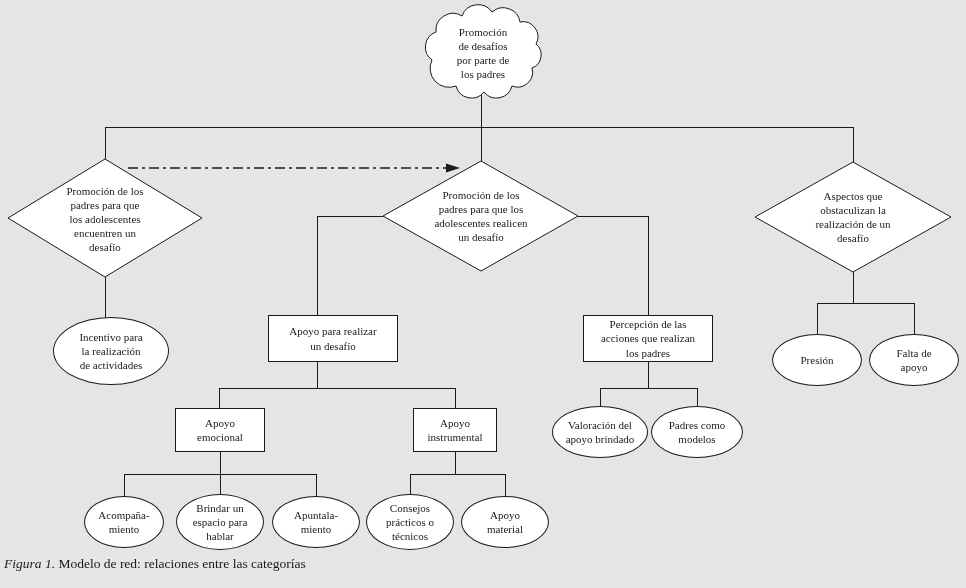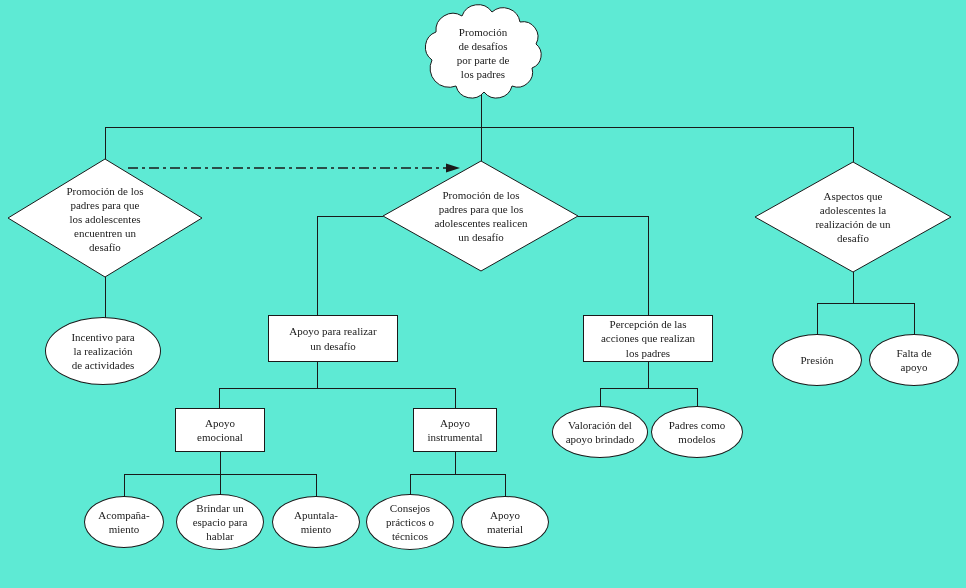--- a/index.html
+++ b/index.html
@@ -1,20 +1,20 @@
 <!DOCTYPE html>
 <html><head>
 <meta charset="utf-8">
 <style>
   html, body { margin: 0; padding: 0; background: #ffffff; }
   #figure-canvas {
     position: relative;
     width: 966px;
     height: 588px;
-    background: #5eead4;
+    background: #e5e5e5;
     font-family: "Liberation Serif", "DejaVu Serif", serif;
     color: #1a1a1a;
     overflow: hidden;
   }
   #diagram-svg { position: absolute; left: 0; top: 0; }
   .label {
     white-space: pre-line;
     text-align: center;
     font-size: 11px;
     line-height: 1.28;
@@ -105,25 +105,25 @@
   <div class="shape-label" style="left:105px; top:219px;">Promoción de los
 padres para que
 los adolescentes
 encuentren un
 desafío</div>
   <div class="shape-label" style="left:481px; top:216px;">Promoción de los
 padres para que los
 adolescentes realicen
 un desafío</div>
   <div class="shape-label" style="left:853px; top:217px;">Aspectos que
-adolescentes la
+obstaculizan la
 realización de un
 desafío</div>
 
-  <div class="node ellipse" style="left:45px; top:317px; width:116px; height:68px;">
+  <div class="node ellipse" style="left:53px; top:317px; width:116px; height:68px;">
     <span class="label">Incentivo para
 la realización
 de actividades</span>
   </div>
 
   <div class="node rect" style="left:252px; top:315px; width:130px; height:47px;margin-left:16px;">
     <span class="label">Apoyo para realizar
 un desafío</span>
   </div>
 
@@ -182,14 +182,17 @@
 
   <div class="node ellipse" style="left:869px; top:334px; width:90px; height:52px;">
     <span class="label">Falta de
 apoyo</span>
   </div>
 
   <div class="node ellipse" style="left:772px; top:334px; width:90px; height:52px;">
     <span class="label">Presión</span>
   </div>
 
+  <div id="caption">
+    <span class="fig-label">Figura 1.</span><span> Modelo de red: relaciones entre las categorías</span>
+  </div>
 
 </div>
 
 </body></html>

